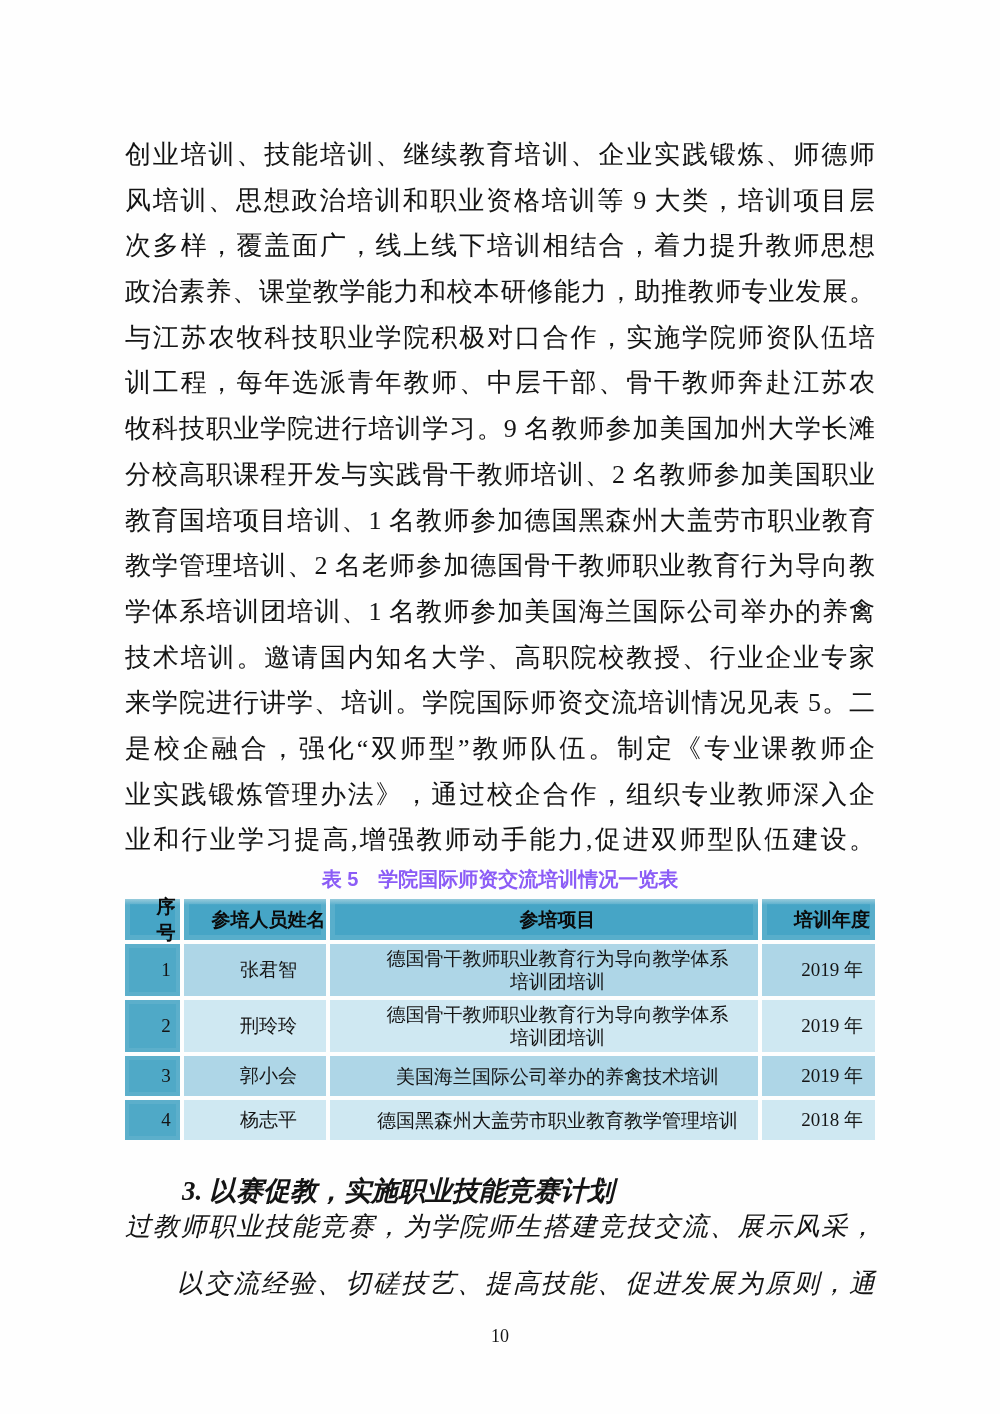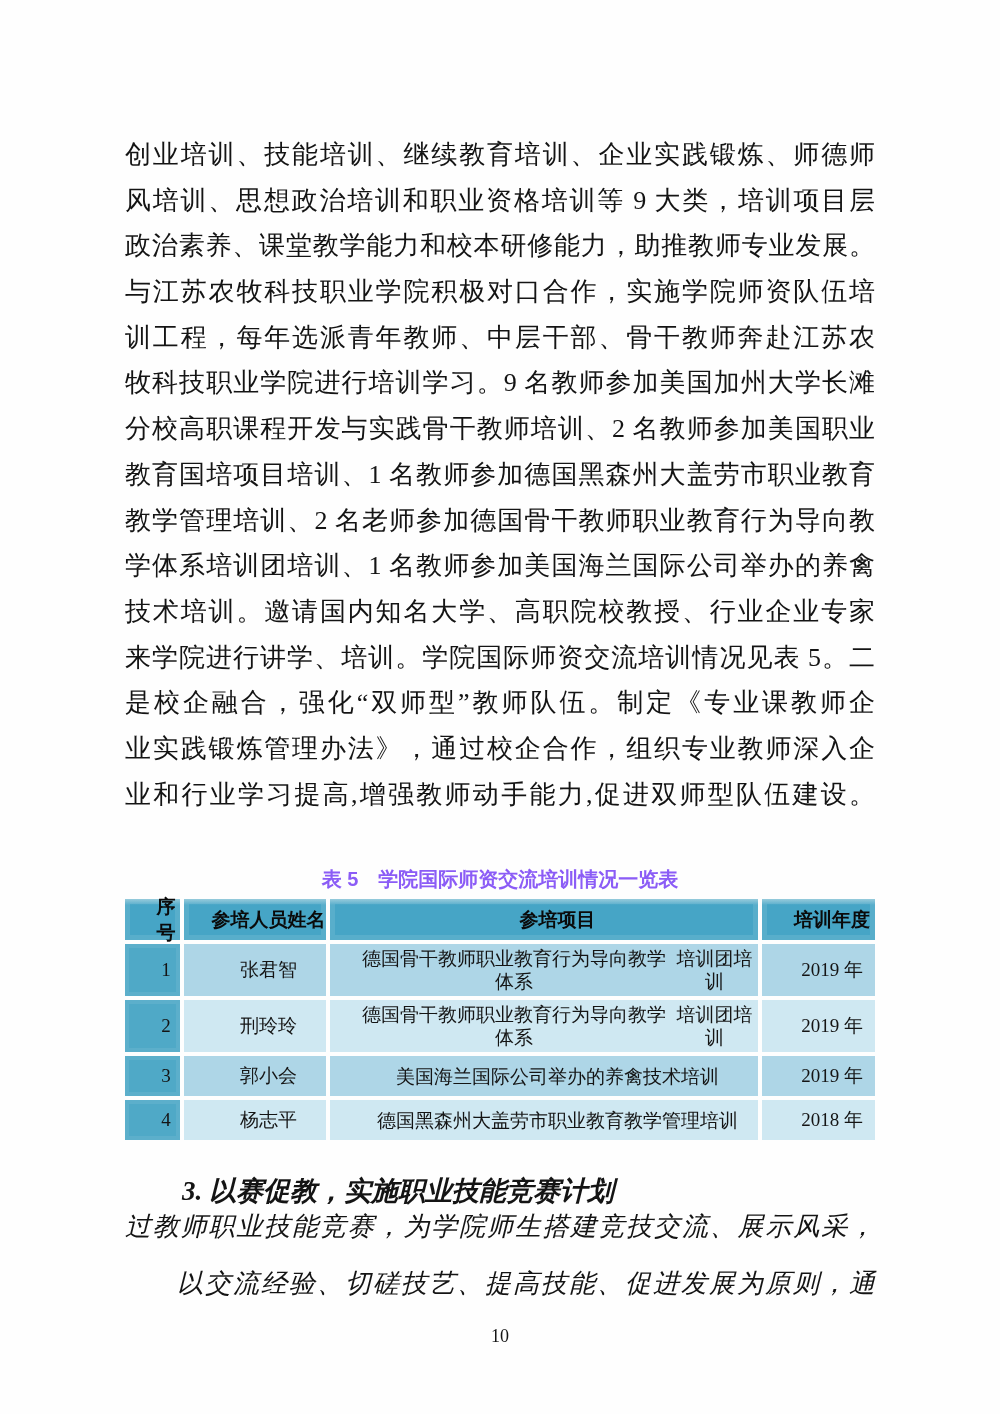--- a/index.html
+++ b/index.html
@@ -34,21 +34,21 @@
     font-weight:bold; font-size:19px; color:#0a0a0a;
   }
   .idx {
     background:var(--index-col-bg,#4fa9c7);
     box-shadow:inset 0 0 0 4px rgba(255,255,255,0.08);
     font-size:19px;
   }
   .odd  { background:var(--row-odd-bg,#aed6e7); }
   .even { background:var(--row-even-bg,#cfe8f2); }
   .bodycell { font-size:19px; }
-  .project { flex-direction:row; line-height:23px; }
+  .project { flex-direction:column; line-height:23px; }
   .project span { display:block; }
   
   .h3 {
     position:absolute; left:125px; top:1150px; width:750px;
     font-size:27px; font-weight:bold; font-style:italic;
     text-indent:57px; line-height:42px;margin-top:20px;
   }
   
   .para2 { position:absolute; left:125px; top:1198px; width:750px; font-style:italic; }
   .p2line {
@@ -63,20 +63,21 @@
   }
 </style>
 </head>
 <body>
 
 <div class="page">
 
   <div class="para1">
     <div class="pline">创业培训、技能培训、继续教育培训、企业实践锻炼、师德师</div>
     <div class="pline">风培训、思想政治培训和职业资格培训等 9 大类，培训项目层</div>
+    <div class="pline">次多样，覆盖面广，线上线下培训相结合，着力提升教师思想</div>
     <div class="pline">政治素养、课堂教学能力和校本研修能力，助推教师专业发展。</div>
     <div class="pline">与江苏农牧科技职业学院积极对口合作，实施学院师资队伍培</div>
     <div class="pline">训工程，每年选派青年教师、中层干部、骨干教师奔赴江苏农</div>
     <div class="pline">牧科技职业学院进行培训学习。9 名教师参加美国加州大学长滩</div>
     <div class="pline">分校高职课程开发与实践骨干教师培训、2 名教师参加美国职业</div>
     <div class="pline">教育国培项目培训、1 名教师参加德国黑森州大盖劳市职业教育</div>
     <div class="pline">教学管理培训、2 名老师参加德国骨干教师职业教育行为导向教</div>
     <div class="pline">学体系培训团培训、1 名教师参加美国海兰国际公司举办的养禽</div>
     <div class="pline">技术培训。邀请国内知名大学、高职院校教授、行业企业专家</div>
     <div class="pline">来学院进行讲学、培训。学院国际师资交流培训情况见表 5。二</div>

